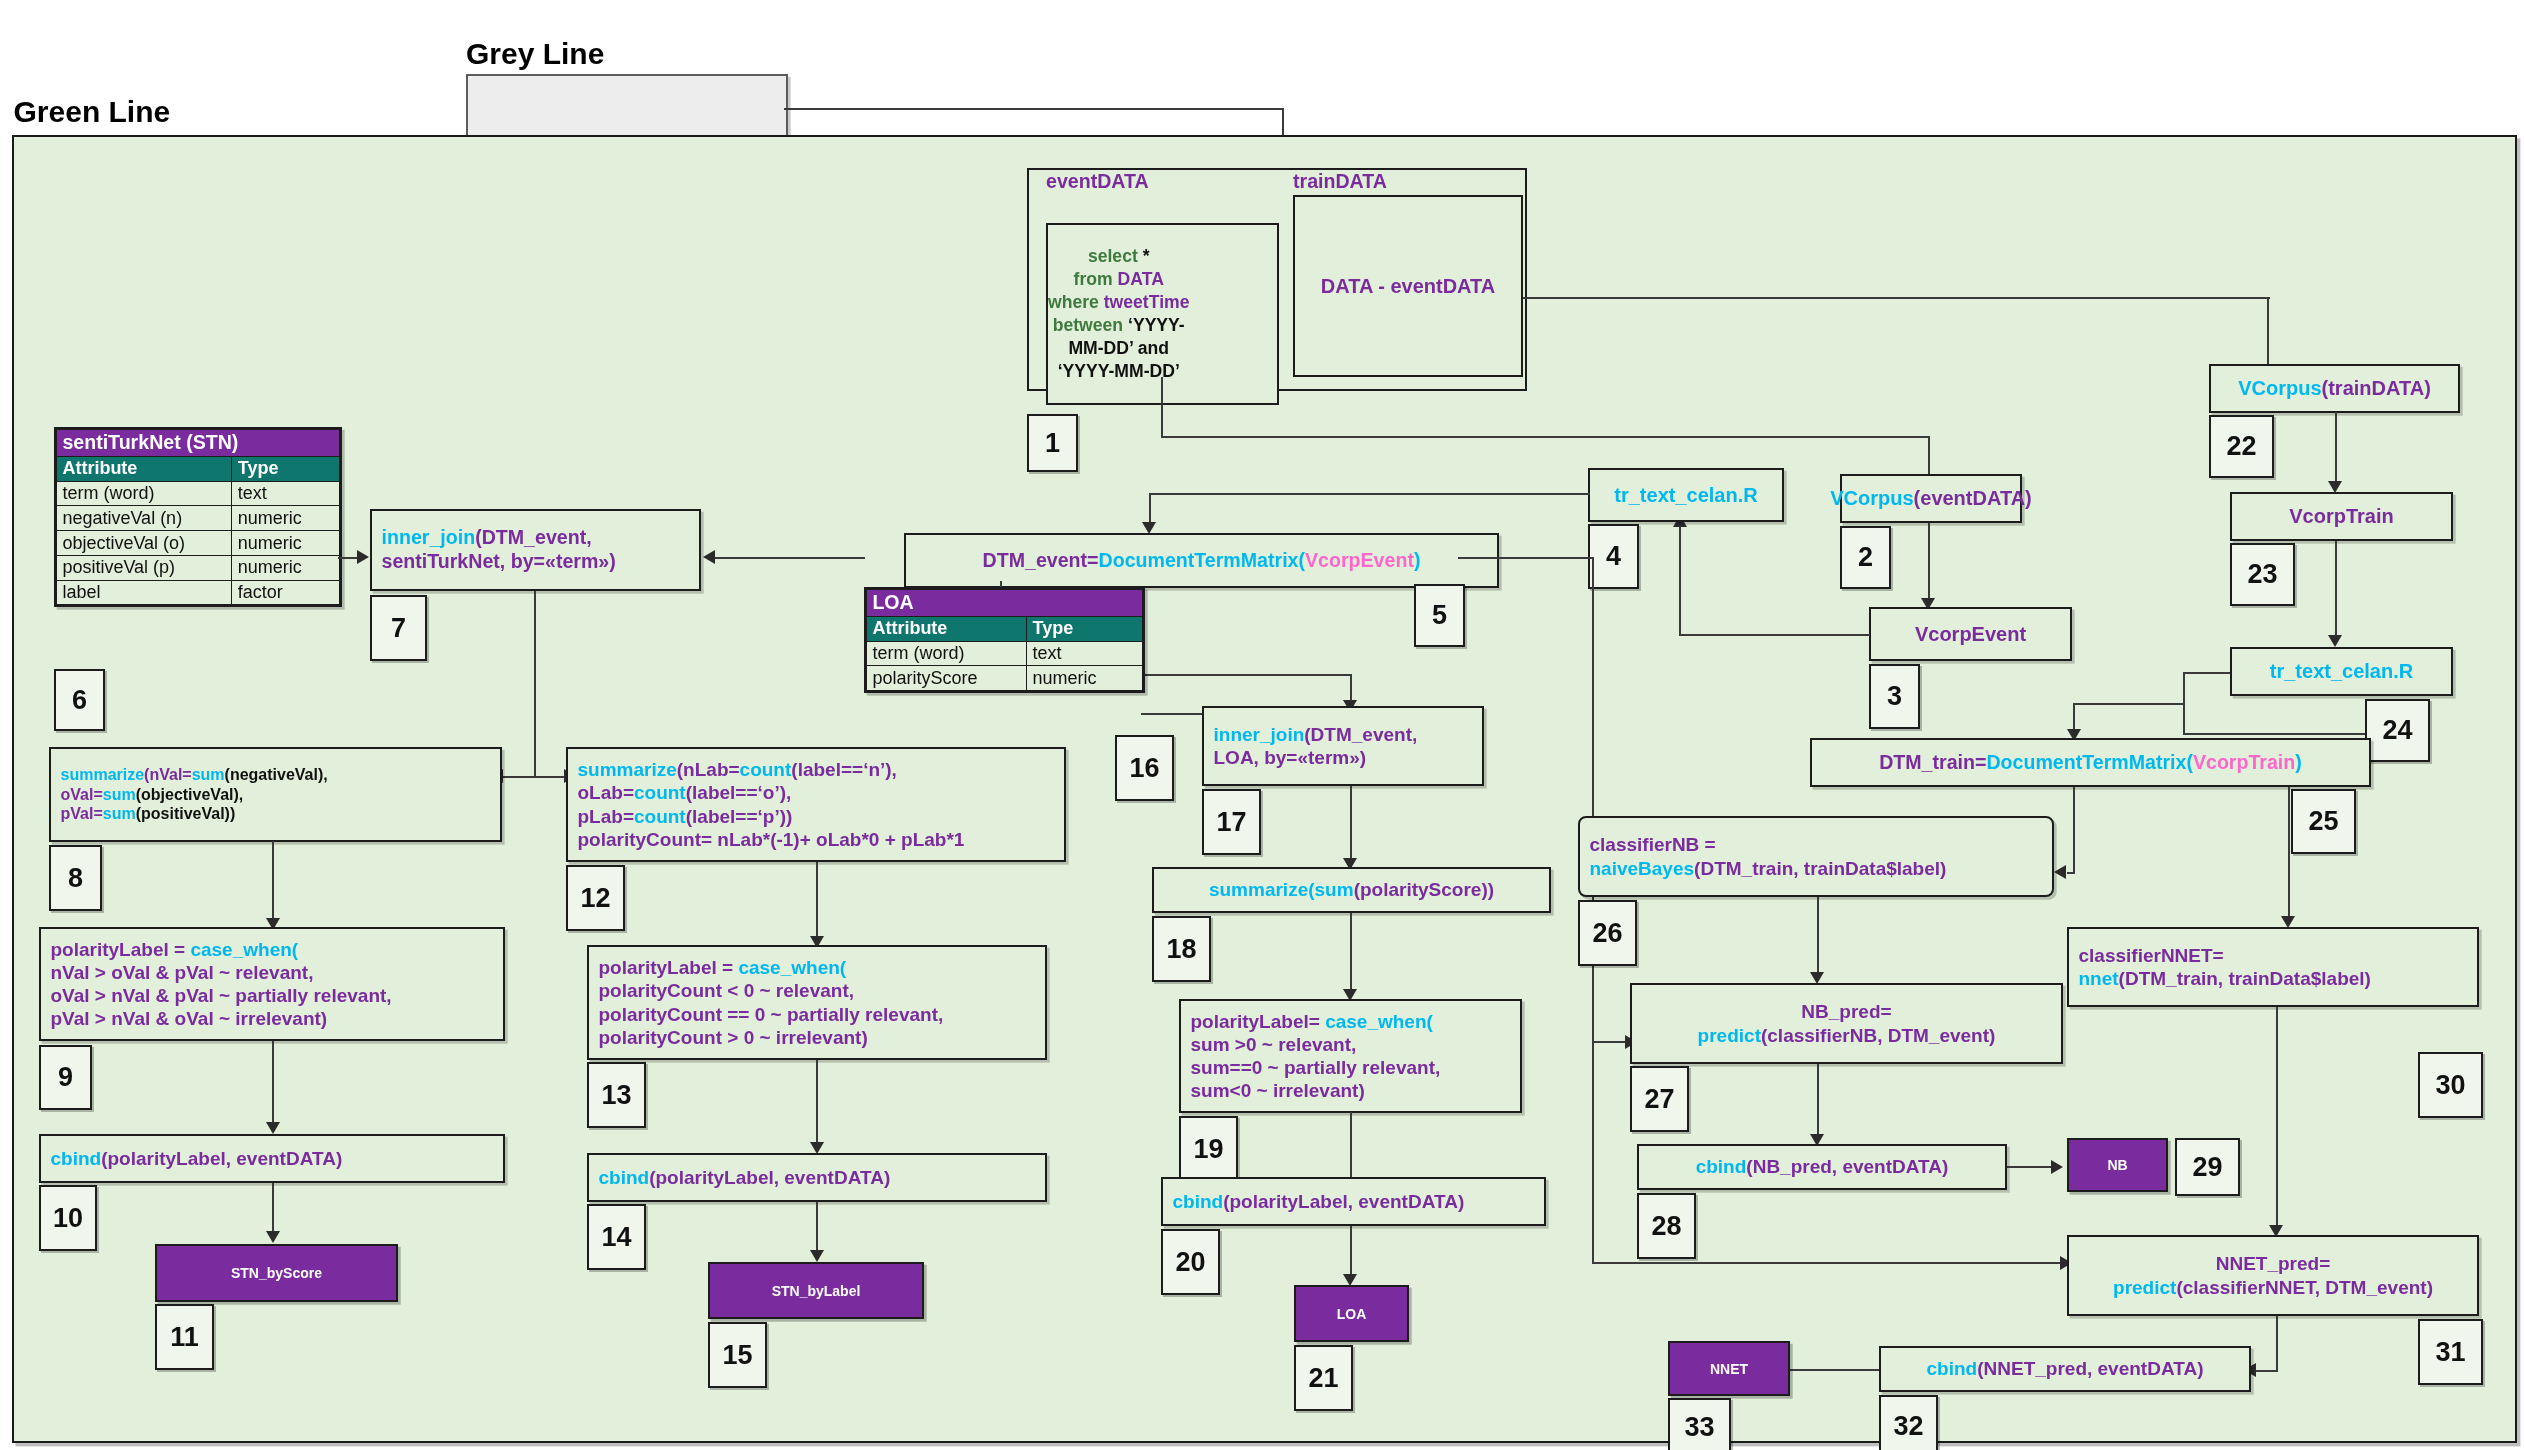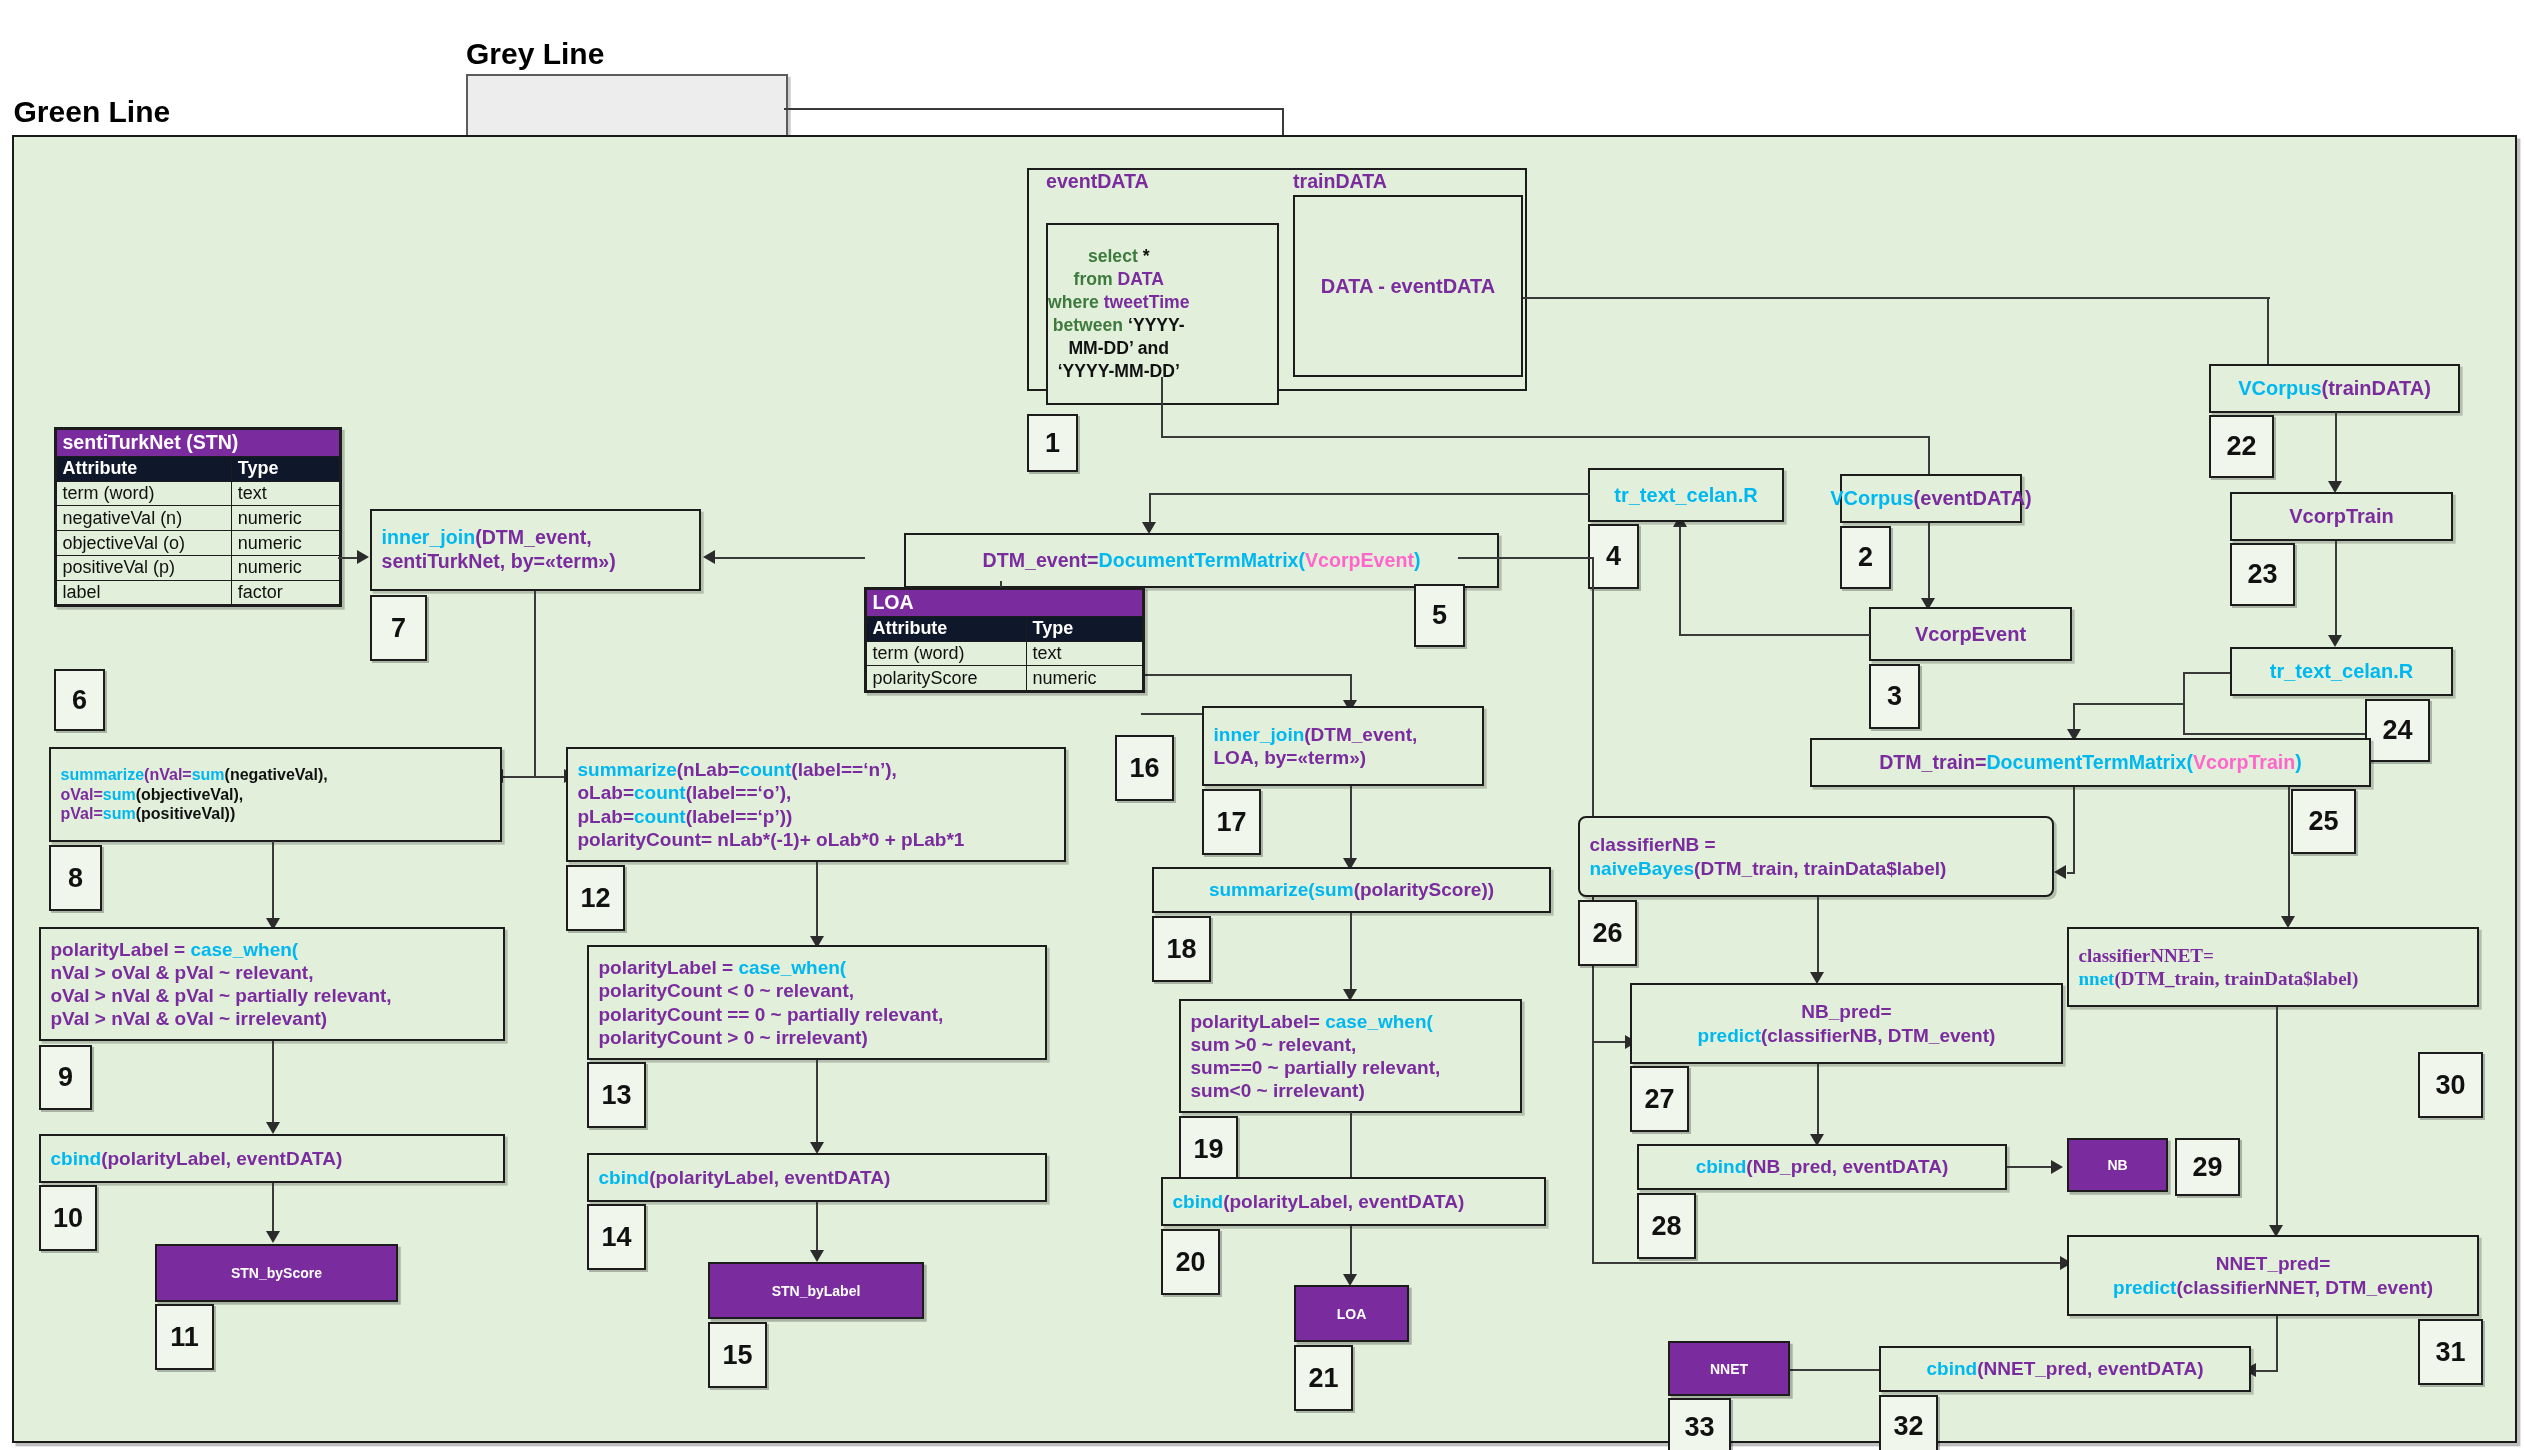--- a/index.html
+++ b/index.html
@@ -53,21 +53,21 @@
     white-space:nowrap;
   }
 
   
   .etable{position:absolute;border:2px solid #1c1c1c;border-collapse:collapse;
           box-shadow:2.7px 2.7px 0 rgba(0,0,0,.22);background:#e2efda;}
   .etable table{border-collapse:collapse;width:100%;}
   .etable td,.etable th{border:1.4px solid #1c1c1c;font-size:18px;padding:1.4px 5.4px;
           font-family:"Liberation Sans",sans-serif;}
   .etable .title{background:#7A2B9E;color:#fff;font-weight:bold;text-align:left;font-size:19.6px;}
-  .etable .hdr{background:#0f172a;color:#fff;font-weight:bold;text-align:left;}
+  .etable .hdr{background:#0f766e;color:#fff;font-weight:bold;text-align:left;}
   .etable .cell{background:#e2efda;color:#111;text-align:left;font-weight:normal;}
 
   
   .fn{color:#00B8F0;}      
   .var{color:#7A2B9E;}     
   .pink{color:#FF66CC;}    
   .grn{color:#3E7A3E;}     
   .blk{color:#111111;}     
 
   
@@ -445,21 +445,21 @@
   <div class="tag" style="left:1637px;top:1193px;width:55px;height:62px;">28</div>
 
   <div class="ln lnh" style="left:2007px;top:1166px;width:47px;"></div>
   <div class="arw right" style="left:2051px;top:1160px;"></div>
 
   <div class="node purple" style="left:2067px;top:1138px;width:101px;height:54px;">
     <span>NB</span>
   </div>
   <div class="tag" style="left:2175px;top:1138px;width:61px;height:54px;">29</div>
 
-  <div class="node pbox" style="left:2067px;top:927px;width:412px;height:80px;font-family:Liberation Serif, serif;">
+  <div class="node pbox" style="left:2067px;top:927px;width:412px;height:80px;">
     <span style="font-size:19px;">
       <span class="var">classifierNNET=</span><br>
       <span class="fn">nnet</span><span class="var">(DTM_train, trainData$label)</span>
     </span>
   </div>
   <div class="tag" style="left:2418px;top:1052px;width:61px;height:62px;">30</div>
 
   <div class="ln lnv" style="left:2276px;top:1007px;height:223px;"></div>
   <div class="arw down" style="left:2269px;top:1225px;"></div>
 

